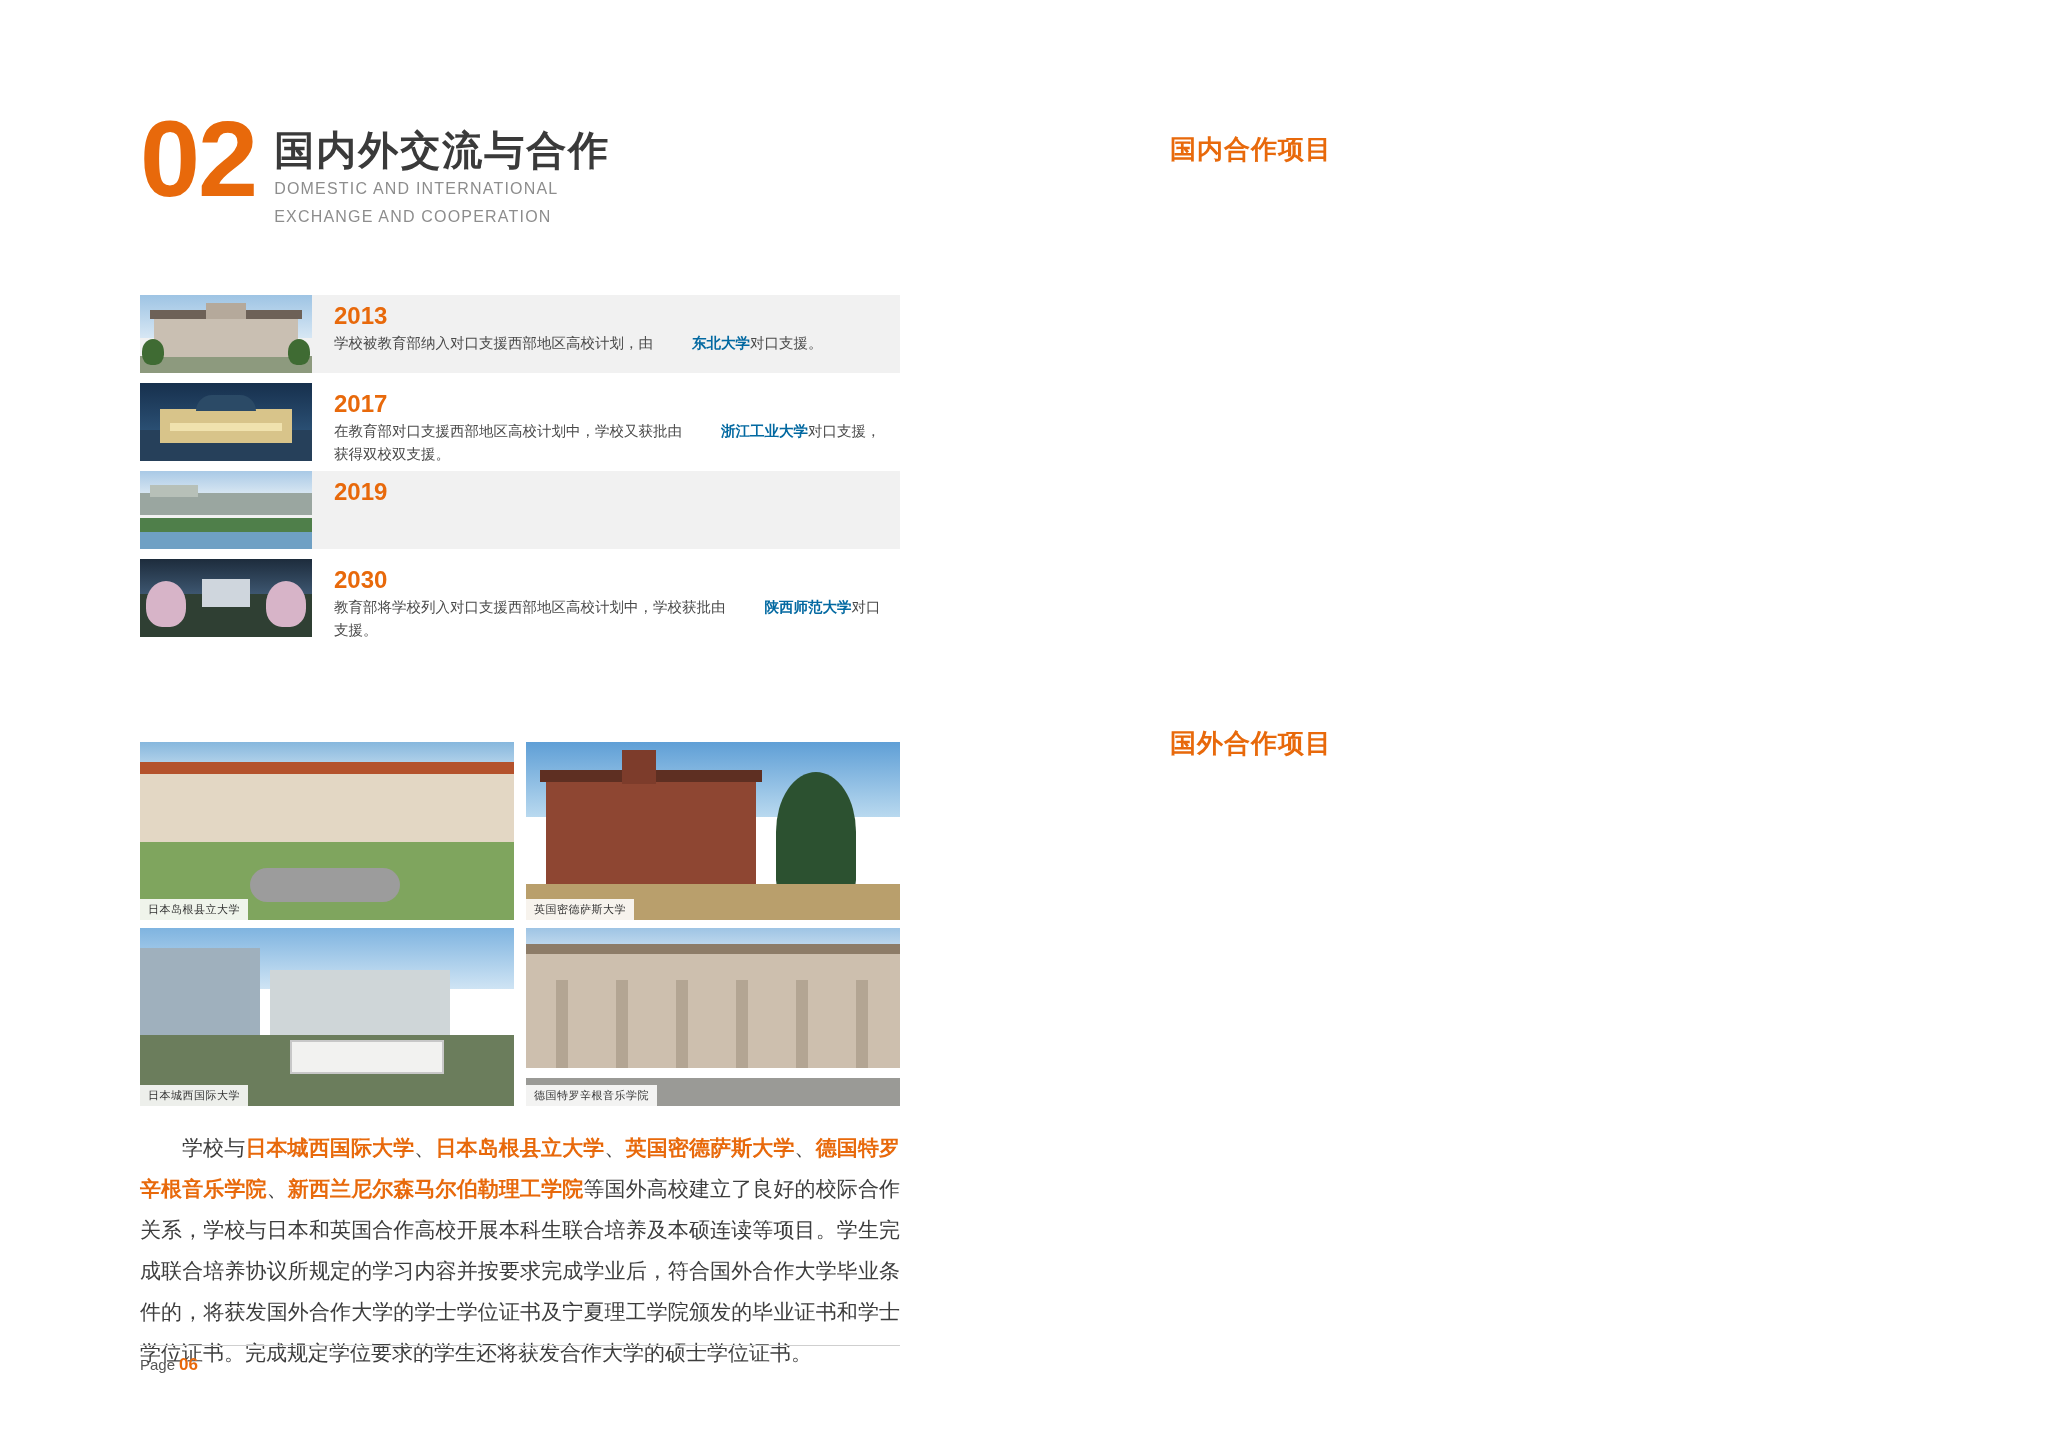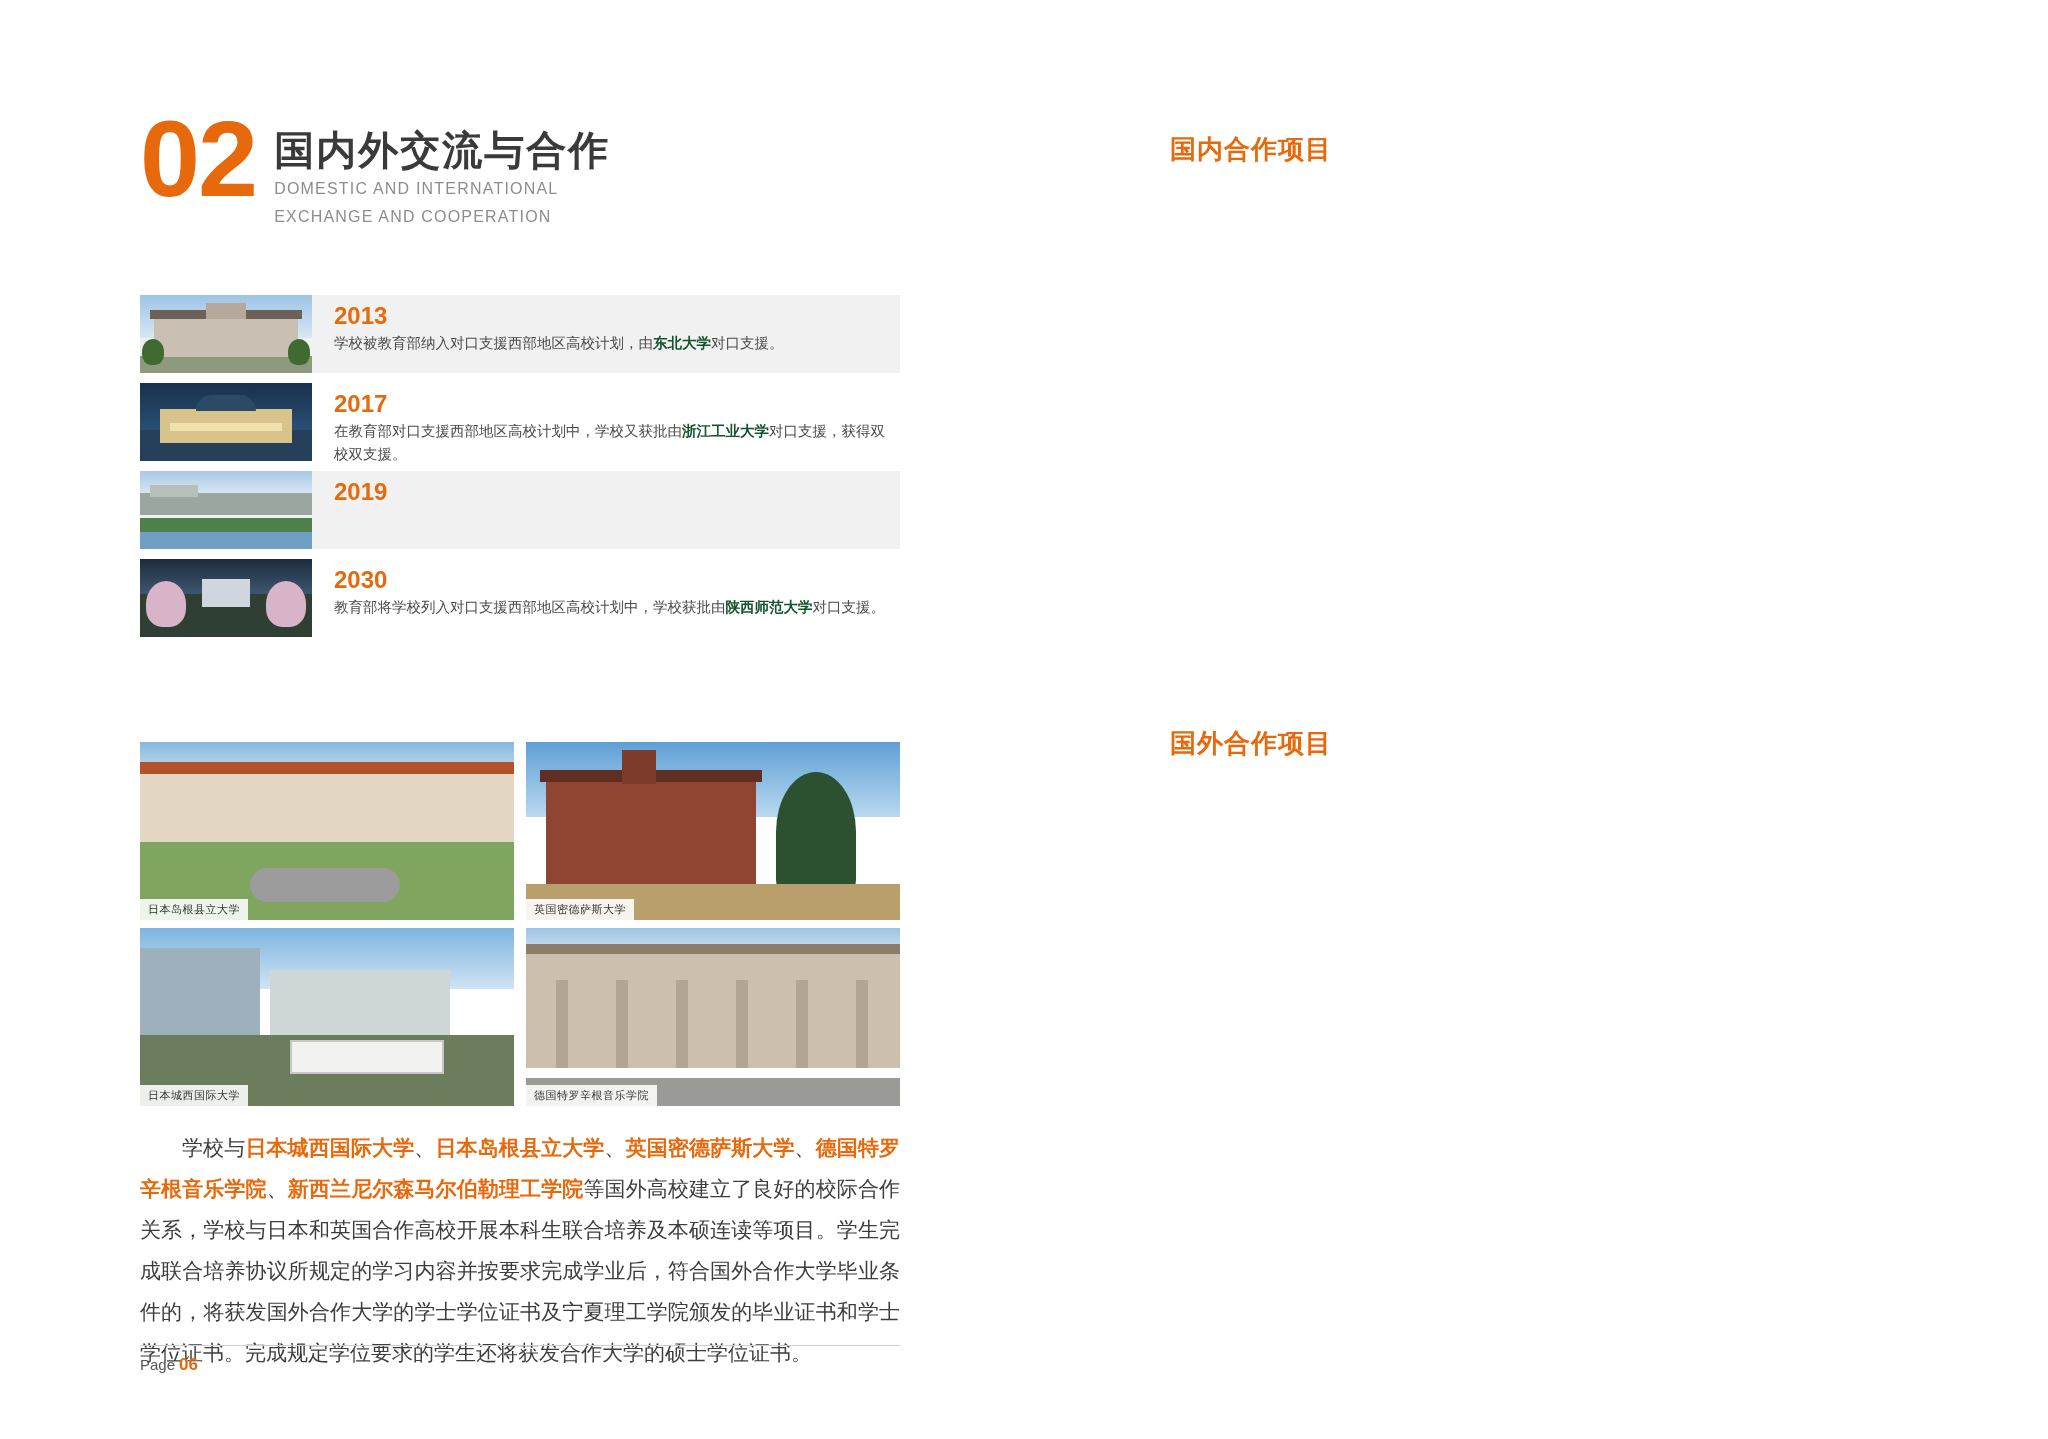--- a/index.html
+++ b/index.html
@@ -27,21 +27,21 @@
   .sec-en{font-size:16px;color:#8d8d8d;letter-spacing:1.2px;line-height:1.35;margin-top:6px;}
 
   
   .timeline{position:absolute;left:140px;top:295px;width:760px;}
   .tl-row{display:flex;align-items:stretch;height:78px;margin-bottom:10px;background:#f1f1f1;}
   .tl-row.alt{background:#ffffff;}
   .tl-thumb{width:172px;height:78px;flex:none;position:relative;overflow:hidden;}
   .tl-text{padding:8px 14px 0 22px;flex:1;}
   .tl-year{color:#E8690B;font-size:24px;font-weight:bold;line-height:1.1;}
   .tl-desc{font-size:14.5px;color:#4a4a4a;line-height:1.55;margin-top:3px;}
-  .tl-desc b{color:#14532d;font-weight:bold;}
+  .tl-desc b{color:#0369a1;font-weight:bold;padding-left:39px;}
 
   
   .photo-grid{position:absolute;left:140px;top:742px;width:760px;height:360px;}
   .pg-cell{position:absolute;overflow:hidden;}
   .pg-cap{
     position:absolute;left:0;bottom:0;background:rgba(255,255,255,0.88);
     font-size:11px;color:#333;padding:3px 8px;letter-spacing:0.5px;
   }
   .para{
     position:absolute;left:140px;top:1128px;width:760px;

